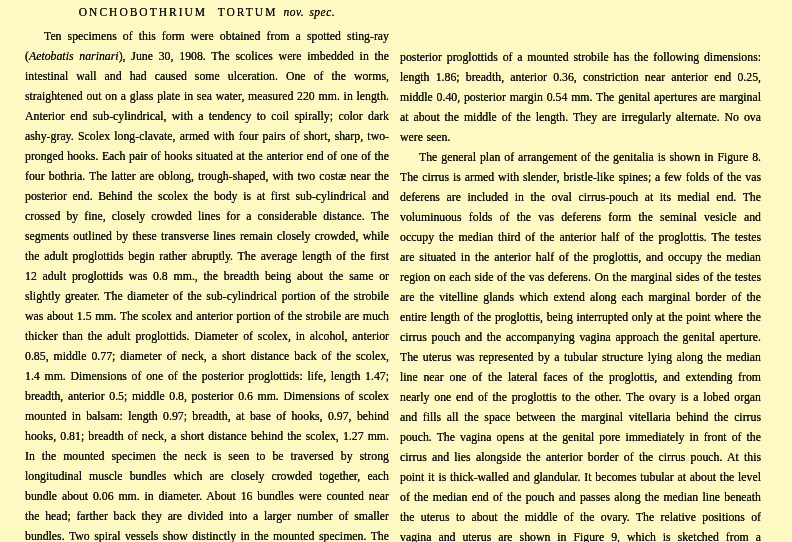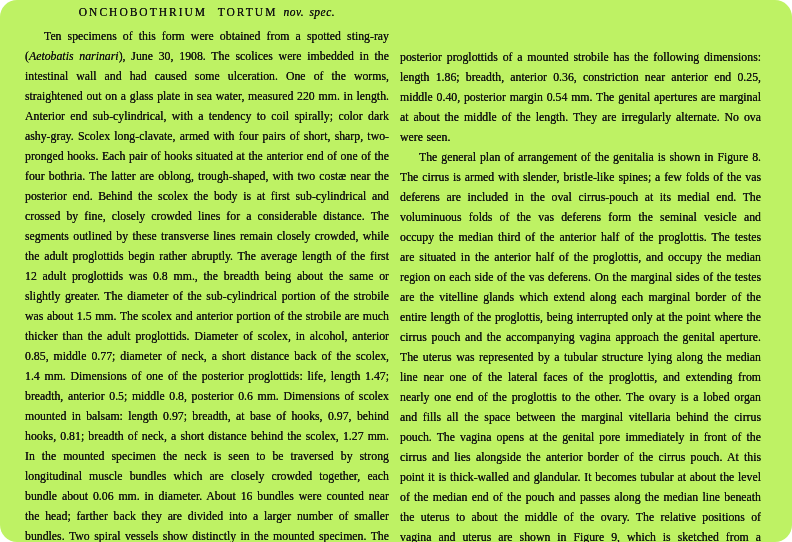--- a/index.html
+++ b/index.html
@@ -4,25 +4,24 @@
 <style>
   html, body {
     margin: 0;
     padding: 0;
     background: #ffffff;
   }
   .page {
     position: relative;
     width: 792px;
     height: 542px;
-    background: #bef264;
+    background: #fef9c3;
     overflow: hidden;
     font-family: "Liberation Serif", "DejaVu Serif", serif;
     color: #161616;
-    border-radius: 17px;
   }
   .col {
     position: absolute;
   }
   .col-left {
     left: 25px;
     top: 6px;
     width: 364px;
   }
   .col-right {

